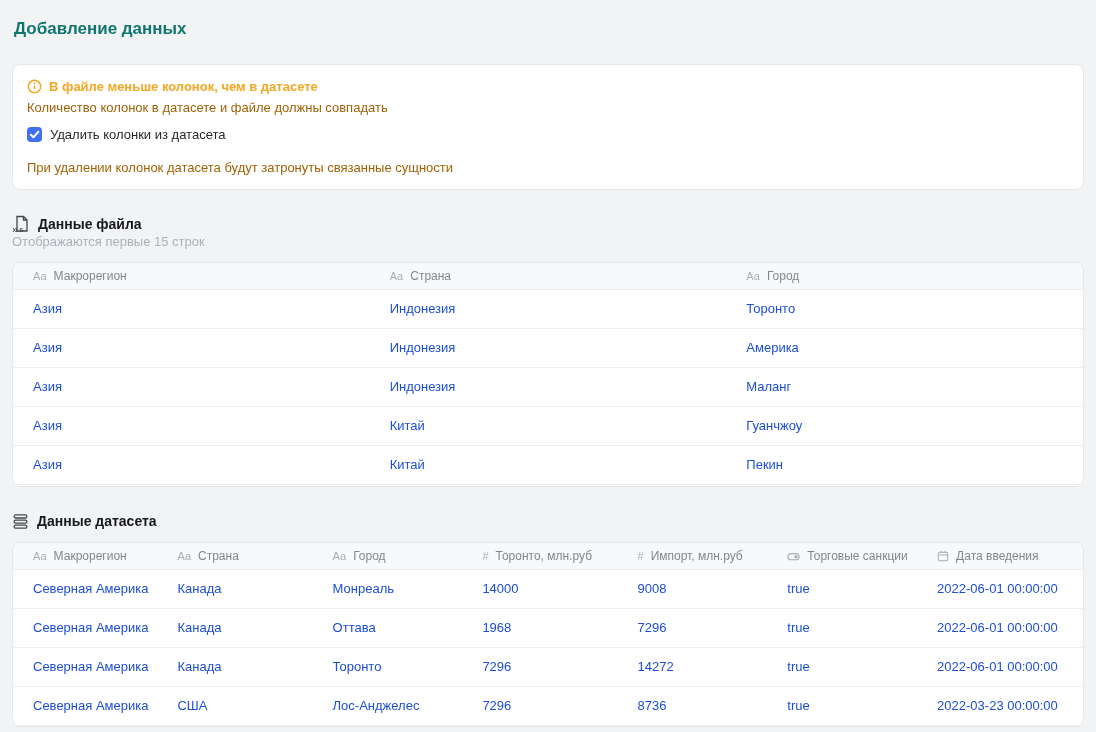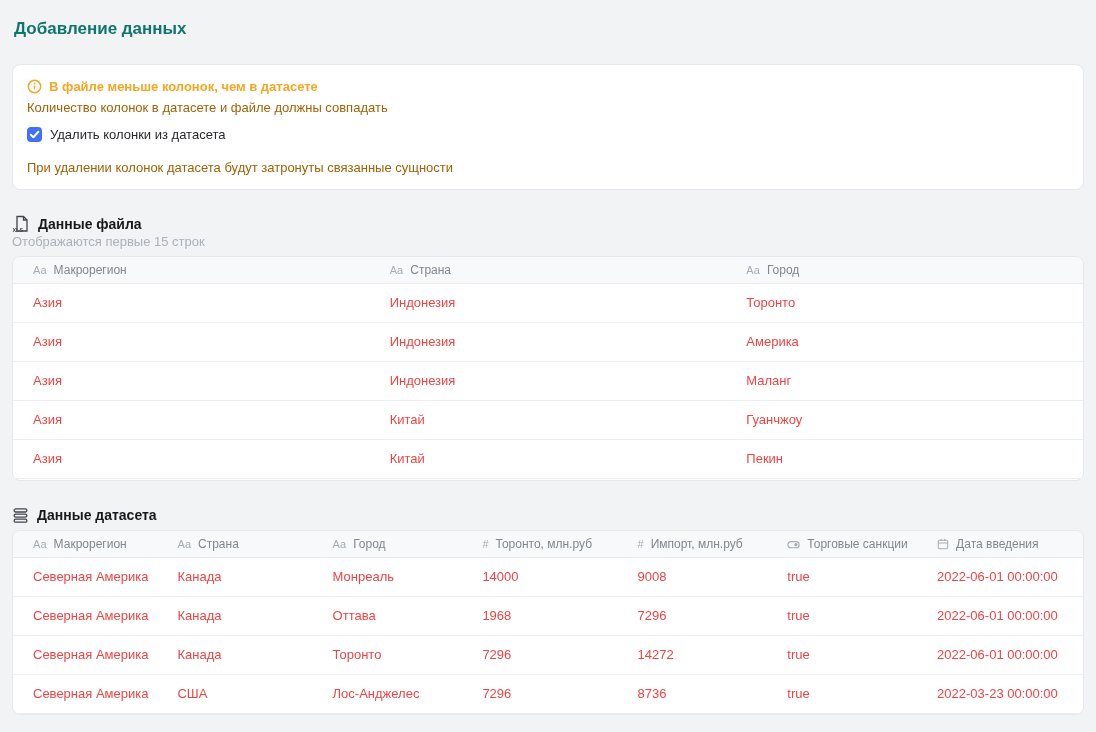--- a/index.html
+++ b/index.html
@@ -37,34 +37,34 @@
 
   
   .section-header { display:flex; align-items:flex-end; gap:8px; margin-top:25px; }
   .section-icon { display:inline-flex; align-items:center; }
   .section-title { font-weight:700; font-size:14px; color:#17181c; line-height:18px; }
   .section-subtitle { color:#abb1bb; font-size:13px; line-height:17px; }
 
   
   .table-card {
     background:#ffffff; border:1px solid #e6e7ea; border-radius:8px;
-    margin-top:6px; overflow:hidden;
+    margin-top:12px; overflow:hidden;
   }
   .file-table-card { height:225px; }
 
   table.data-table { width:100%; border-collapse:collapse; table-layout:fixed; }
   .data-table thead th {
     background:#f8f9fb; text-align:left; font-weight:400;
     font-size:12px; color:#82878f;
     padding:5px 10px 5px 20px; height:26px;
     border-bottom:1px solid #e9eaee;
     white-space:nowrap; overflow:hidden;
   }
   .data-table td {
-    font-size:13px; color:#ef4444;
+    font-size:13px; color:#1d4ed8;
     padding:0 10px 0 20px; height:39px;
     border-bottom:1px solid #eceef1;
     white-space:nowrap; overflow:hidden;
   }
   .type-icon {
     color:#a7acb5; font-size:11px; margin-right:7px;
     display:inline-flex; align-items:center; vertical-align:middle;
   }
   .col-label { vertical-align:middle; }
 

